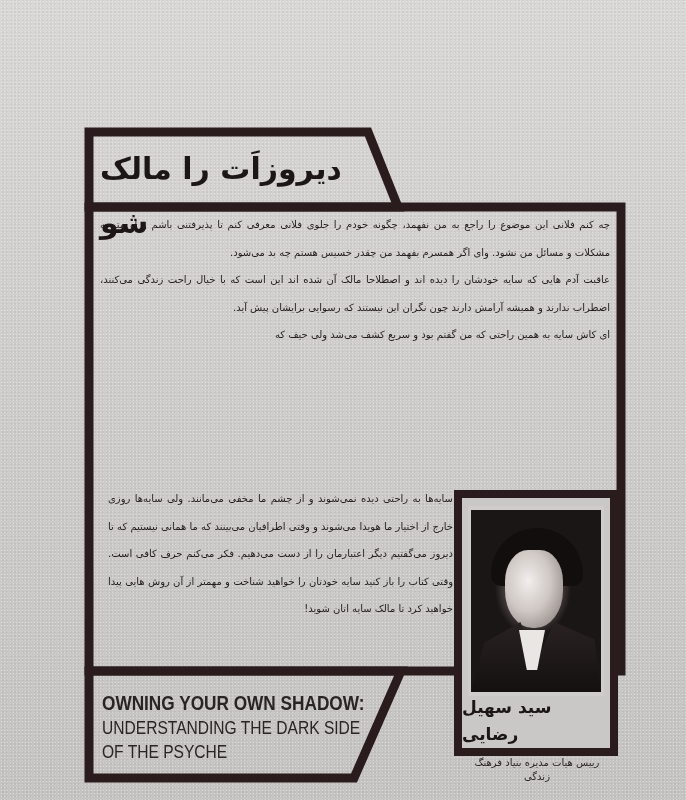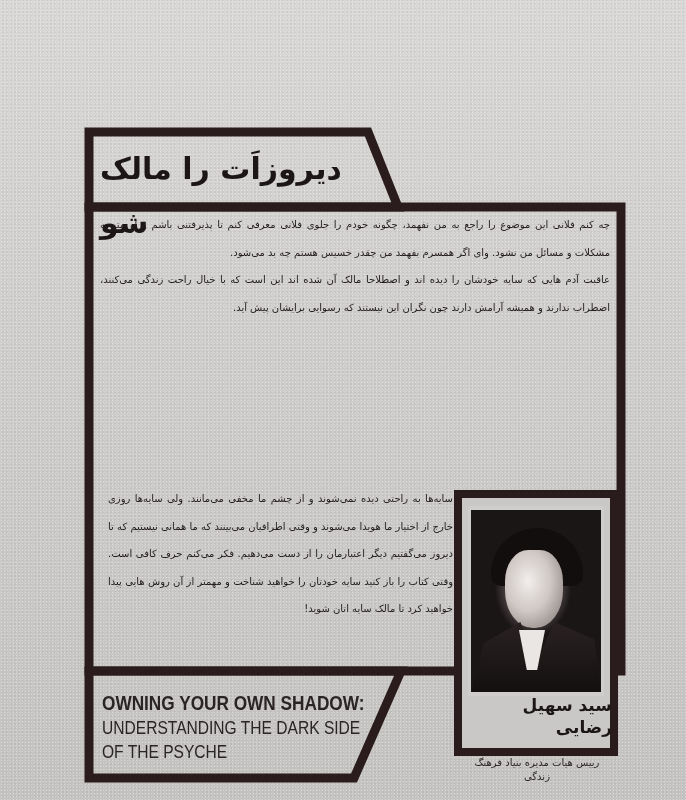--- a/index.html
+++ b/index.html
@@ -50,22 +50,22 @@
   .photo .shirt {
     position:absolute; left:48px; top:120px; width:26px; height:40px;
     background:#e9e6e4; clip-path: polygon(0 0, 100% 0, 70% 100%, 30% 100%);
   }
   .photo .jacket {
     position:absolute; left:0; top:112px; width:130px; height:70px;
     background: linear-gradient(180deg, #2a2222, #141010);
     clip-path: polygon(10% 30%, 38% 0, 50% 60%, 64% 0, 95% 25%, 100% 100%, 0 100%);
   }
   .author-name {
-    position:absolute; left:462px; top:694px; width:150px; direction:rtl; text-align:right;
-    font-weight:bold; font-size:17px; color:#1d1616; line-height:22px;
+    position:absolute; left:462px; top:694px; width:150px; direction:rtl; text-align:left;
+    font-weight:bold; font-size:17px; color:#1d1616; line-height:27px;
   }
   .author-role {
     position:absolute; left:462px; top:756px; width:150px; direction:rtl; text-align:center;
     font-size:10px; color:#2b2424; line-height:14px;
   }
   .en {
     position:absolute; left:102px; top:690px;
     font-family:"Liberation Sans", sans-serif; color:#2a2424;
     transform: scaleX(0.82); transform-origin:left top;
     text-transform:uppercase;
@@ -88,20 +88,21 @@
 
   <rect x="458" y="494" width="156" height="258" fill="#c9c8c6" stroke="#2a1c1c" stroke-width="8"></rect>
   <rect x="468" y="506" width="136" height="190" fill="#cfcdcb" stroke="none"></rect>
 </svg>
 
 <div class="title">دیروز‌اَت را مالک شو</div>
 
 <div class="body-text t1">
   <p>چه کنم فلانی این موضوع را راجع به من نفهمد، چگونه خودم را جلوی فلانی معرفی کنم تا پذیرفتنی باشم و او متوجه مشکلات و مسائل من نشود. وای اگر همسرم بفهمد من چقدر خسیس هستم چه بد می‌شود.</p>
   <p>عاقبت آدم هایی که سایه خودشان را دیده اند و اصطلاحا مالک آن شده اند این است که با خیال راحت زندگی می‌کنند، اضطراب ندارند و همیشه آرامش دارند چون نگران این نیستند که رسوایی برایشان پیش آید.</p>
+  <p>ای کاش سایه به همین راحتی که من گفتم بود و سریع کشف می‌شد ولی حیف که</p>
 </div>
 
 <div class="body-text t2">
   <p>سایه‌ها به راحتی دیده نمی‌شوند و از چشم ما مخفی می‌مانند. ولی سایه‌ها روزی خارج از اختیار ما هویدا می‌شوند و وقتی اطرافیان می‌بینند که ما همانی نیستیم که تا دیروز می‌گفتیم دیگر اعتبارمان را از دست می‌دهیم. فکر می‌کنم حرف کافی است. وقتی کتاب را باز کنید سایه خودتان را خواهید شناخت و مهمتر از آن روش هایی پیدا خواهید کرد تا مالک سایه اتان شوید!</p>
 </div>
 
 <div class="photo">
   <div class="hair"></div>
   <div class="face"></div>
   <div class="jacket"></div>

